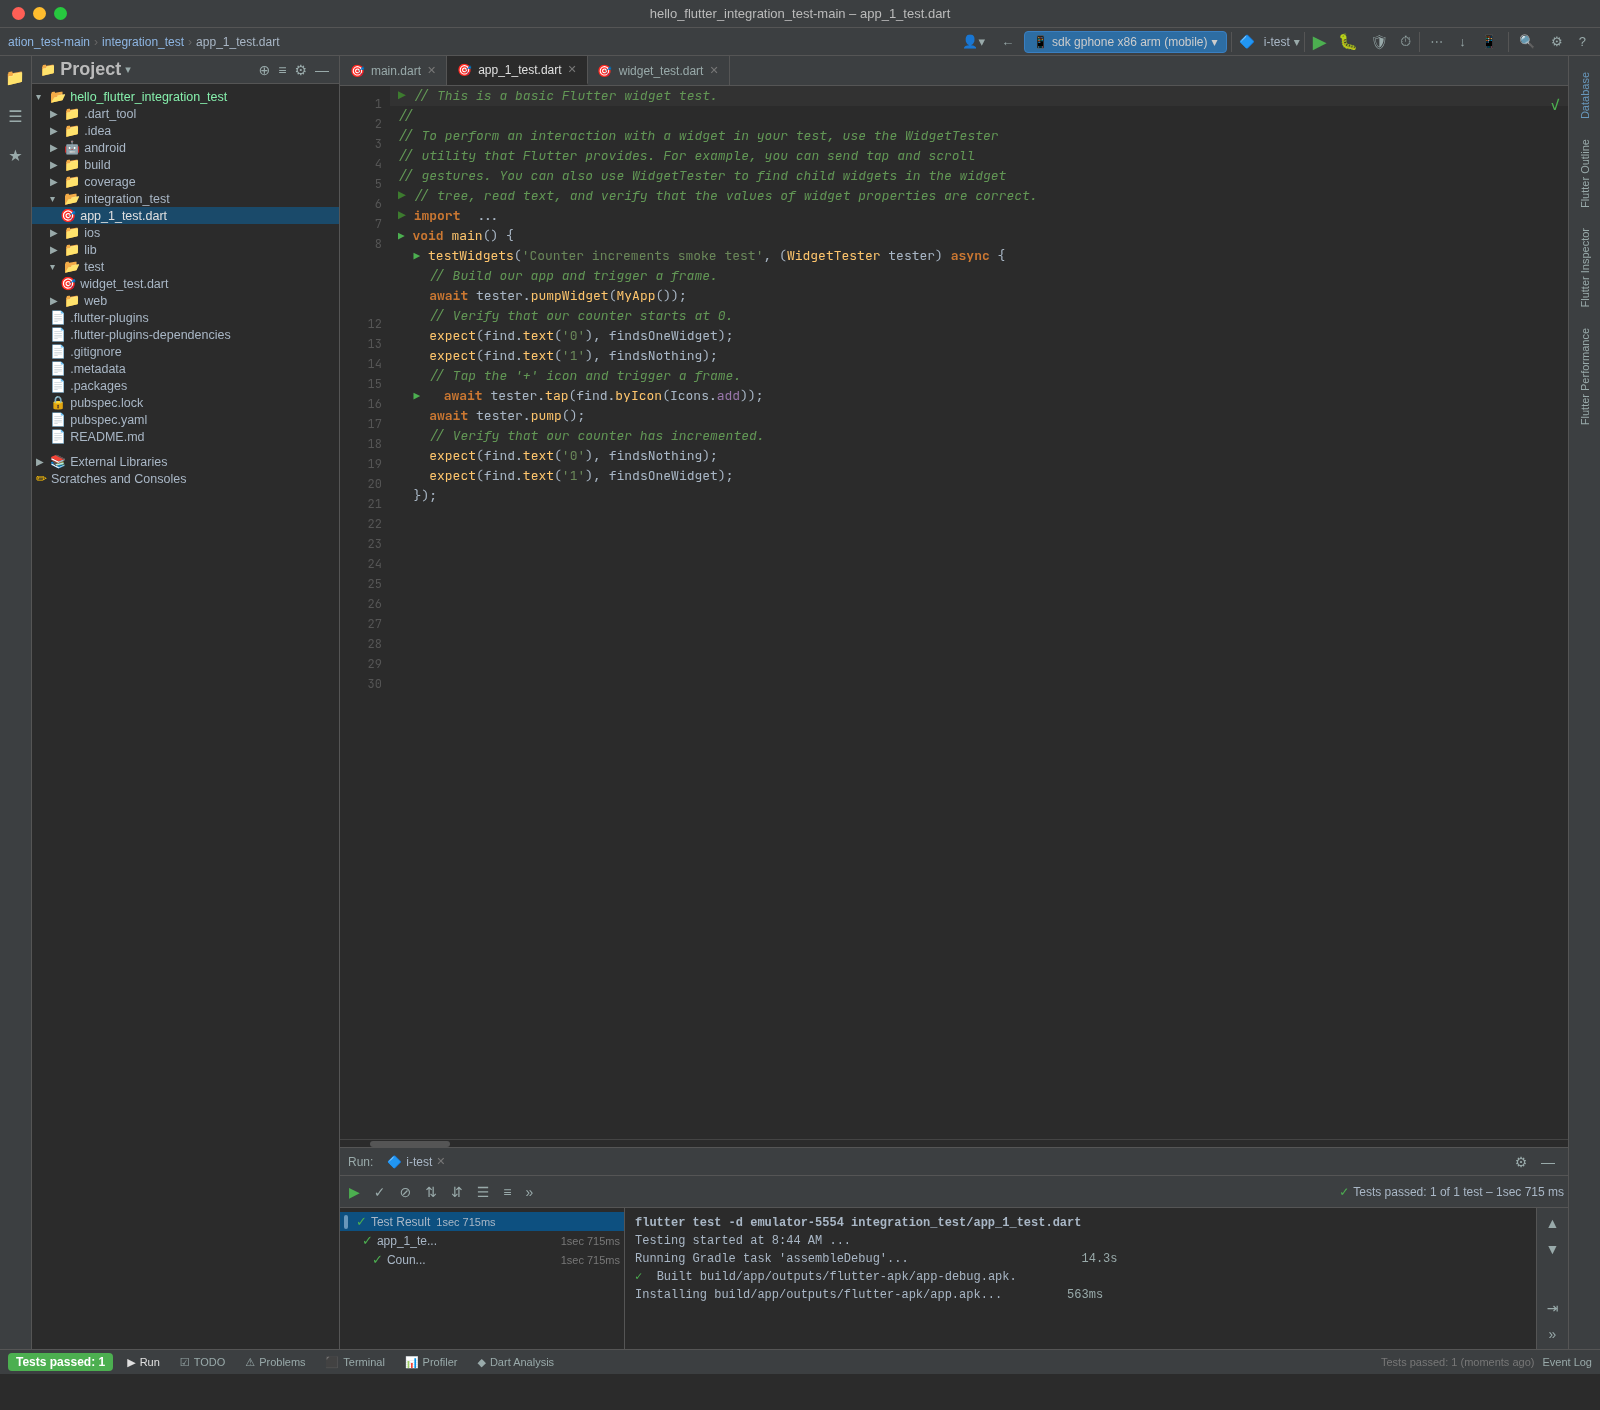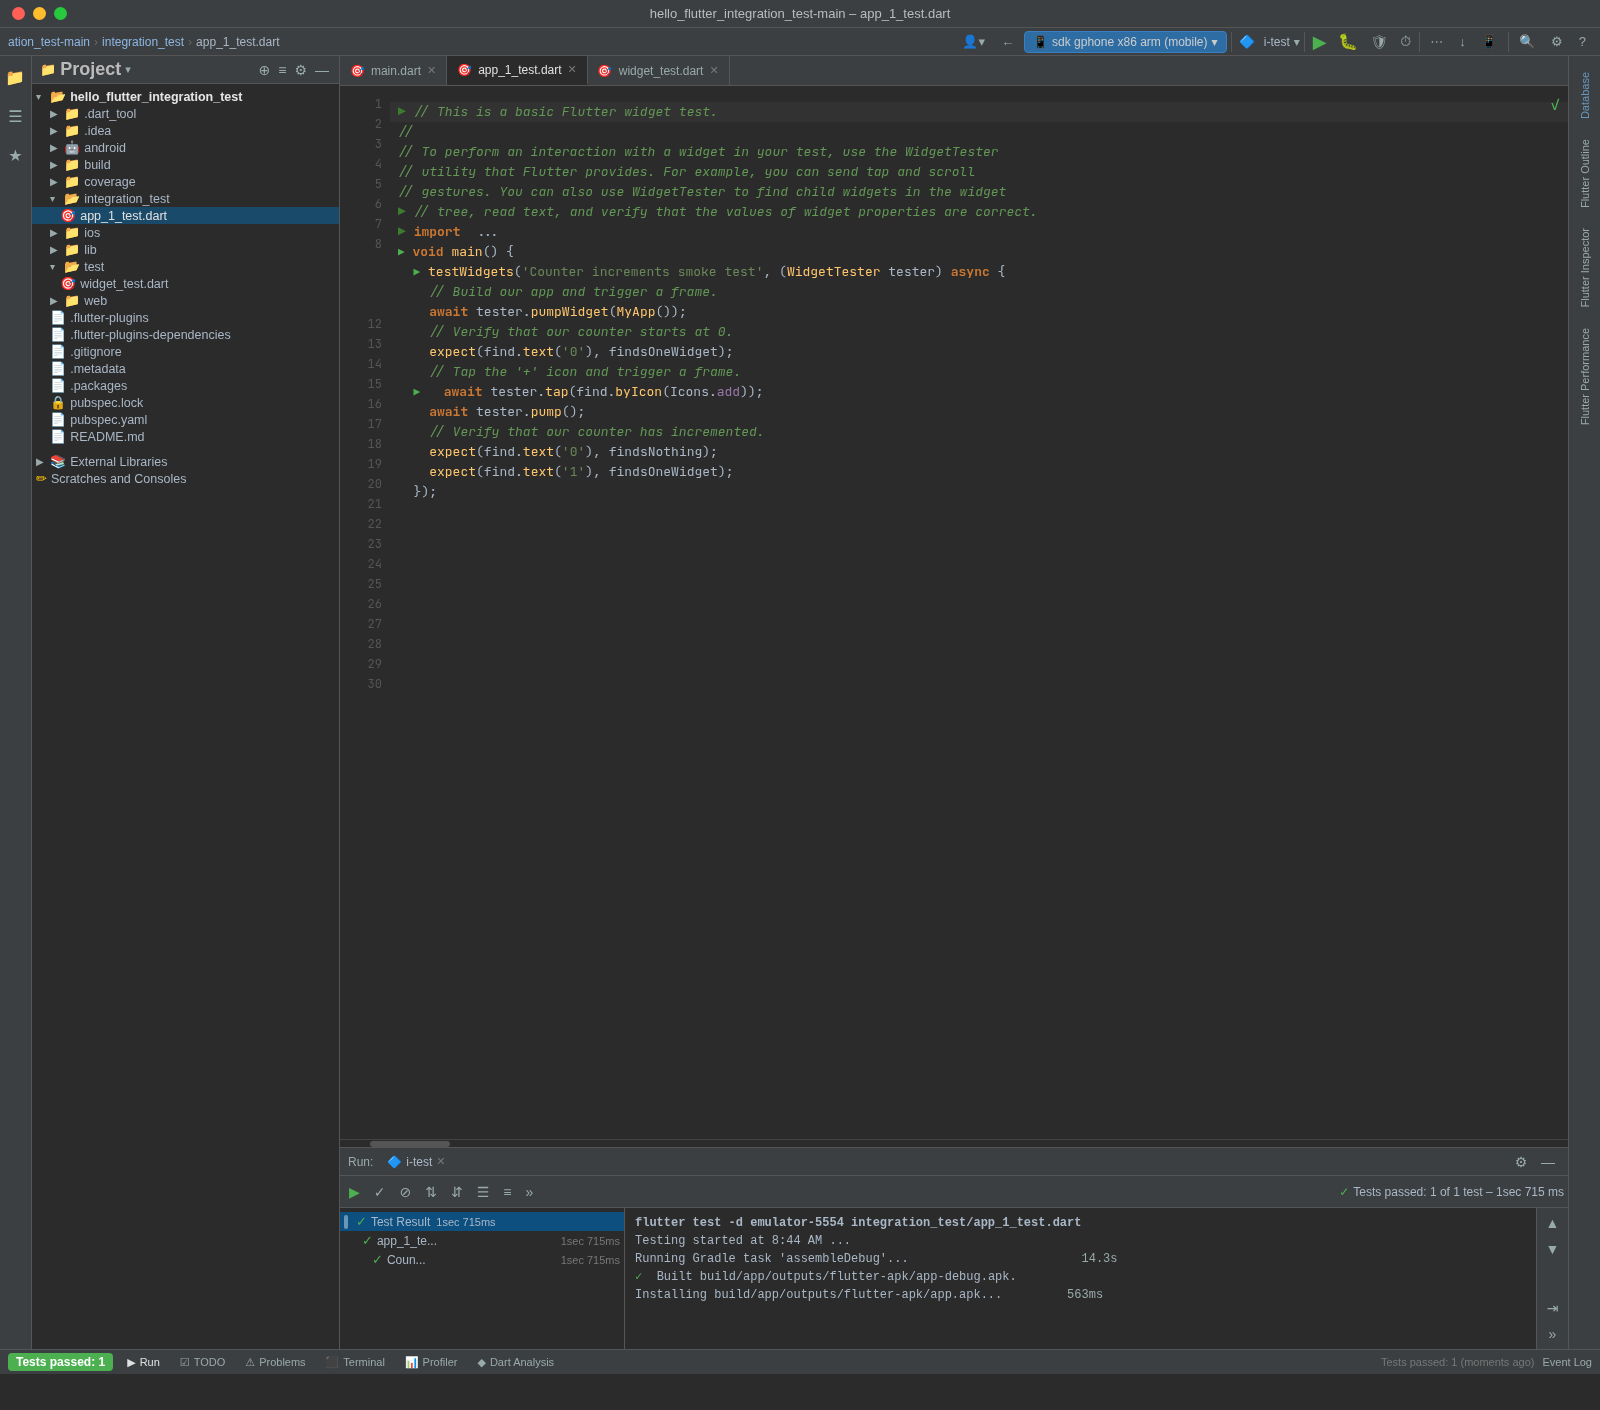--- a/index.html
+++ b/index.html
@@ -226,21 +226,21 @@
       text-align: right;
       color: #555;
       font-size: 12px;
       user-select: none;
       line-height: 20px;
     }
     .code-content {
       flex: 1;
       overflow-y: auto;
       overflow-x: auto;
-      padding: 16px 0;
+      padding: 0 0;
       line-height: 20px;
     }
     .code-line {
       padding: 0 8px;
       white-space: pre;
       line-height: 20px;
       position: relative;
     }
     .code-line.highlight-line { background: #323232; }
 
@@ -516,21 +516,21 @@
         <button class="panel-action-btn">≡</button>
         <button class="panel-action-btn">⚙</button>
         <button class="panel-action-btn">—</button>
       </div>
     </div>
     <div class="file-tree">
 
       <div class="tree-item">
         <span class="tree-arrow">▾</span>
         <span class="tree-icon icon-folder">📂</span>
-        <span style="color:#e5e5e5;font-weight:bold;">hello_flutter_integration_test</span>
+        <span style="color:#86efac;font-weight:normal;">hello_flutter_integration_test</span>
       </div>
       <div class="tree-item">
         <span style="display:inline-block;width:10px;"></span>
         <span class="tree-arrow">▶</span>
         <span class="tree-icon icon-folder">📁</span>
         <span>.dart_tool</span>
       </div>
       <div class="tree-item">
         <span style="display:inline-block;width:10px;"></span>
         <span class="tree-arrow">▶</span>
@@ -716,20 +716,21 @@
         <div class="code-line"></div>
         <div class="code-line"></div>
         <div class="code-line"></div>
         <div class="code-line"><span style="color:#4caf50;font-size:11px;">▶</span> <span class="kw">void</span> <span class="fn">main</span><span class="punc">() {</span></div>
         <div class="code-line">  <span style="color:#4caf50;font-size:11px;">▶</span> <span style="color:#ffc66d;">testWidgets</span><span class="punc">(</span><span class="str">'Counter increments smoke test'</span><span class="punc">, (</span><span class="cls">WidgetTester</span> <span style="color:#a9b7c6;">tester</span><span class="punc">)</span> <span class="kw">async</span> <span class="punc">{</span></div>
         <div class="code-line">    <span class="cm">// Build our app and trigger a frame.</span></div>
         <div class="code-line">    <span class="kw">await</span> <span style="color:#a9b7c6;">tester</span><span class="punc">.</span><span class="fn">pumpWidget</span><span class="punc">(</span><span style="color:#ffc66d;margin-top:43px;">MyApp</span><span class="punc">());</span></div>
         <div class="code-line"></div>
         <div class="code-line">    <span class="cm">// Verify that our counter starts at 0.</span></div>
         <div class="code-line">    <span class="fn">expect</span><span class="punc">(</span><span style="color:#a9b7c6;">find</span><span class="punc">.</span><span class="fn">text</span><span class="punc">(</span><span class="str">'0'</span><span class="punc">),</span> <span style="color:#a9b7c6;">findsOneWidget</span><span class="punc">);</span></div>
+        <div class="code-line">    <span class="fn">expect</span><span class="punc">(</span><span style="color:#a9b7c6;">find</span><span class="punc">.</span><span class="fn">text</span><span class="punc">(</span><span class="str">'1'</span><span class="punc">),</span> <span style="color:#a9b7c6;">findsNothing</span><span class="punc">);</span></div>
         <div class="code-line"></div>
         <div class="code-line">    <span class="cm">// Tap the '+' icon and trigger a frame.</span></div>
         <div class="code-line">  <span style="color:#4caf50;font-size:11px;">▶</span>   <span class="kw">await</span> <span style="color:#a9b7c6;">tester</span><span class="punc">.</span><span class="fn">tap</span><span class="punc">(</span><span style="color:#a9b7c6;">find</span><span class="punc">.</span><span class="fn">byIcon</span><span class="punc">(</span><span style="color:#a9b7c6;">Icons</span><span class="punc">.</span><span class="field">add</span><span class="punc">));</span></div>
         <div class="code-line">    <span class="kw">await</span> <span style="color:#a9b7c6;">tester</span><span class="punc">.</span><span class="fn">pump</span><span class="punc">();</span></div>
         <div class="code-line"></div>
         <div class="code-line">    <span class="cm">// Verify that our counter has incremented.</span></div>
         <div class="code-line">    <span class="fn">expect</span><span class="punc">(</span><span style="color:#a9b7c6;">find</span><span class="punc">.</span><span class="fn">text</span><span class="punc">(</span><span class="str">'0'</span><span class="punc">),</span> <span style="color:#a9b7c6;">findsNothing</span><span class="punc">);</span></div>
         <div class="code-line">    <span class="fn">expect</span><span class="punc">(</span><span style="color:#a9b7c6;">find</span><span class="punc">.</span><span class="fn">text</span><span class="punc">(</span><span class="str">'1'</span><span class="punc">),</span> <span style="color:#a9b7c6;">findsOneWidget</span><span class="punc">);</span></div>
         <div class="code-line">  <span class="punc">});</span></div>
         <div class="code-line"></div>

